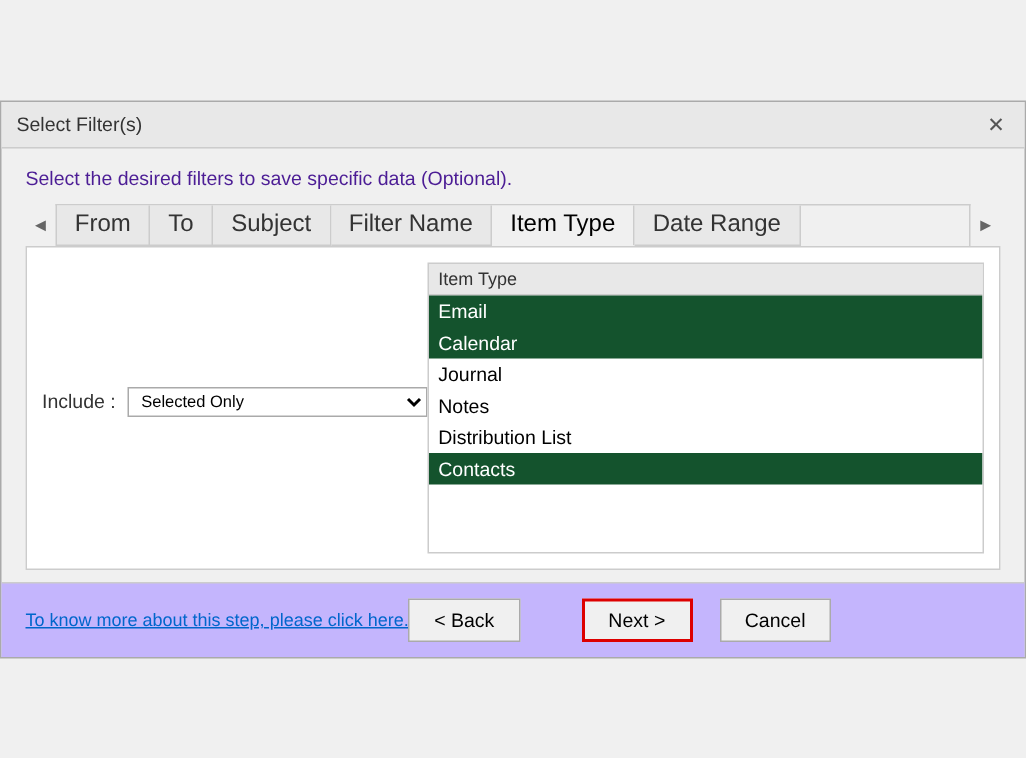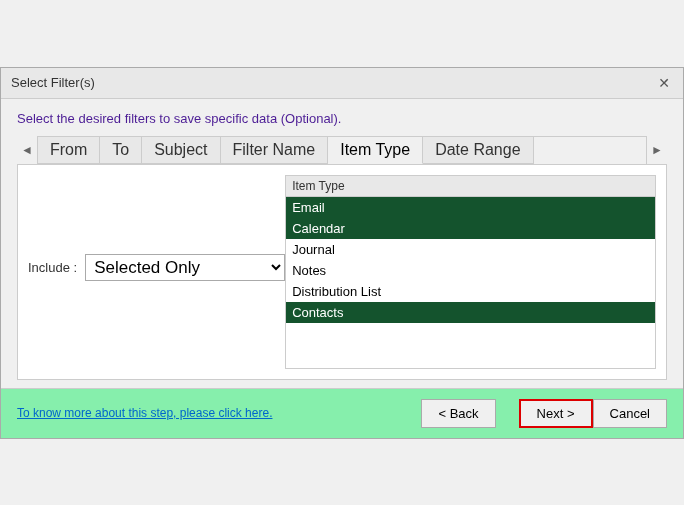--- a/index.html
+++ b/index.html
@@ -108,21 +108,21 @@
       align-items: center;
       margin-bottom: 8px;
       gap: 8px;
     }
     .include-label {
       font-size: 13px;
       color: #333;
       white-space: nowrap;
     }
     .include-select {
-      font-size: 17px;
+      font-size: 11px;
       padding: 2px 4px;
       border: 1px solid #aaa;
       background: #fff;
       min-width: 200px;
       cursor: pointer;
     }
     .item-list-container {
       flex: 1;
       border: 1px solid #ccc;
       background: #fff;
@@ -149,35 +149,35 @@
       cursor: pointer;
       user-select: none;
     }
     .list-item.selected {
       background: #14532d;
       color: #fff;
     }
     .dialog-footer {
       padding: 10px 16px;
       display: flex;
-      justify-content: space-between;
+      justify-content: flex-start;
       align-items: center;
       border-top: 1px solid #ccc;
-      background: #86efac;
+      background: #c4b5fd;
       margin-top: 8px;
     }
     .help-link {
       color: #0066cc;
       text-decoration: underline;
       font-size: 12px;
       cursor: pointer;
     }
     .btn-group {
       display: flex;
-      gap: 0;
+      gap: 18px;
     }
     .btn {
       padding: 5px 16px;
       font-size: 13px;
       background: #f0f0f0;
       border: 1px solid #aaa;
       cursor: pointer;
       min-width: 60px;
       color: #000;
     }

